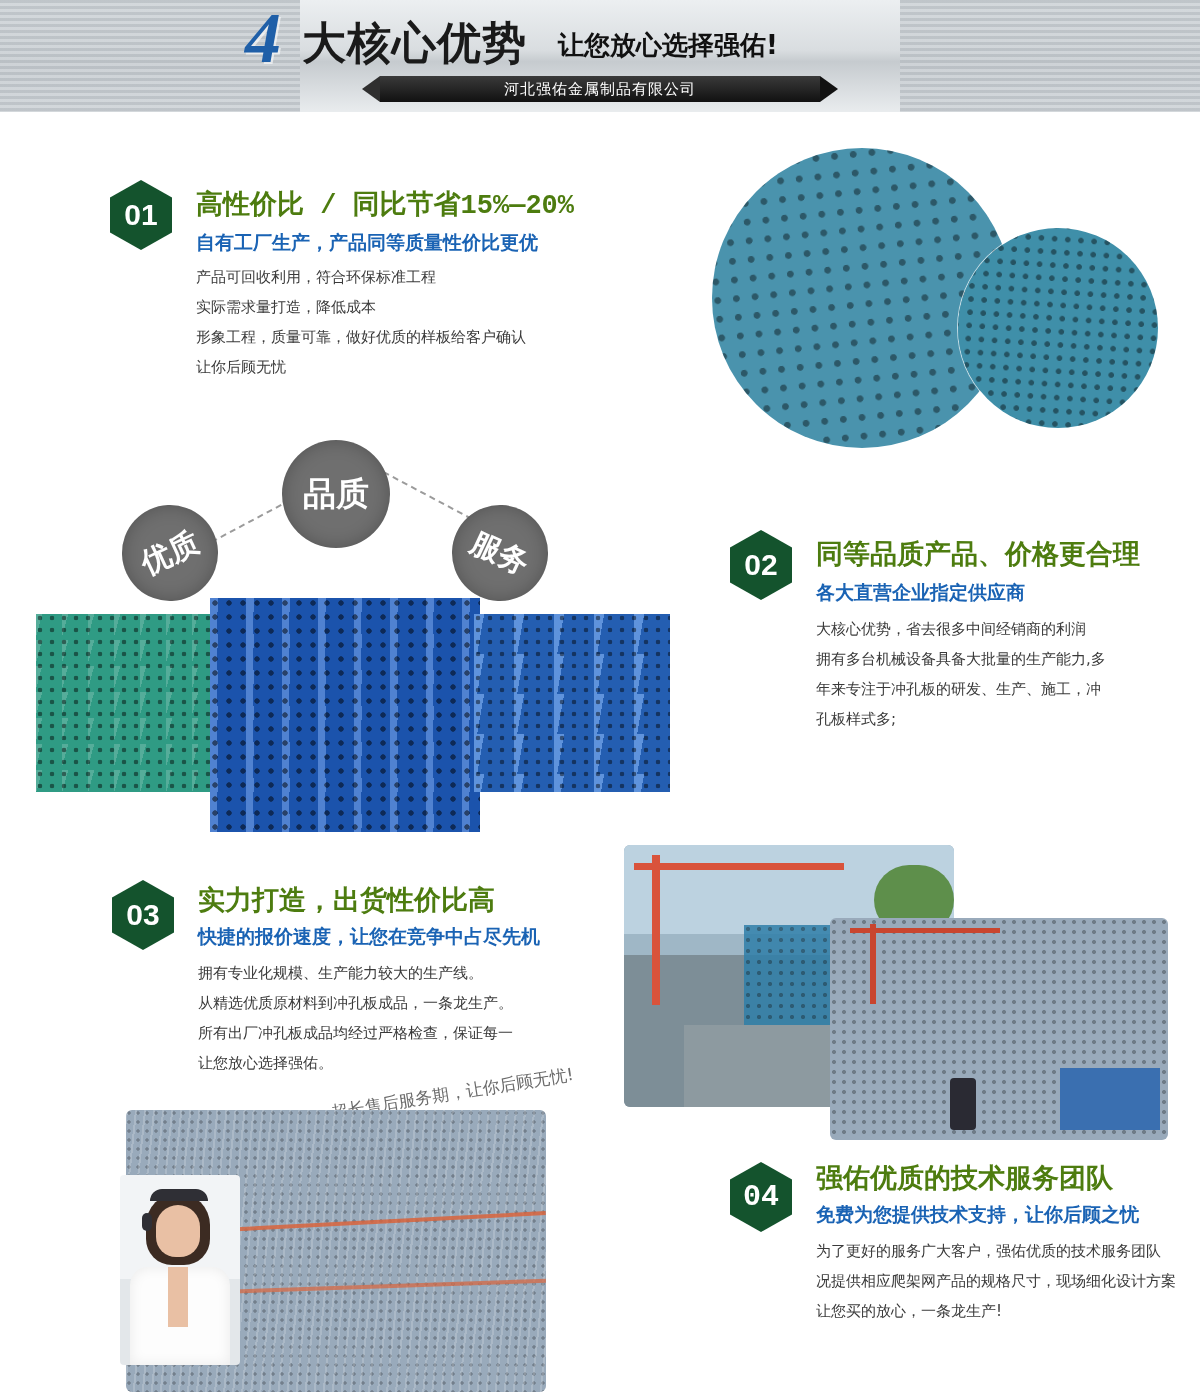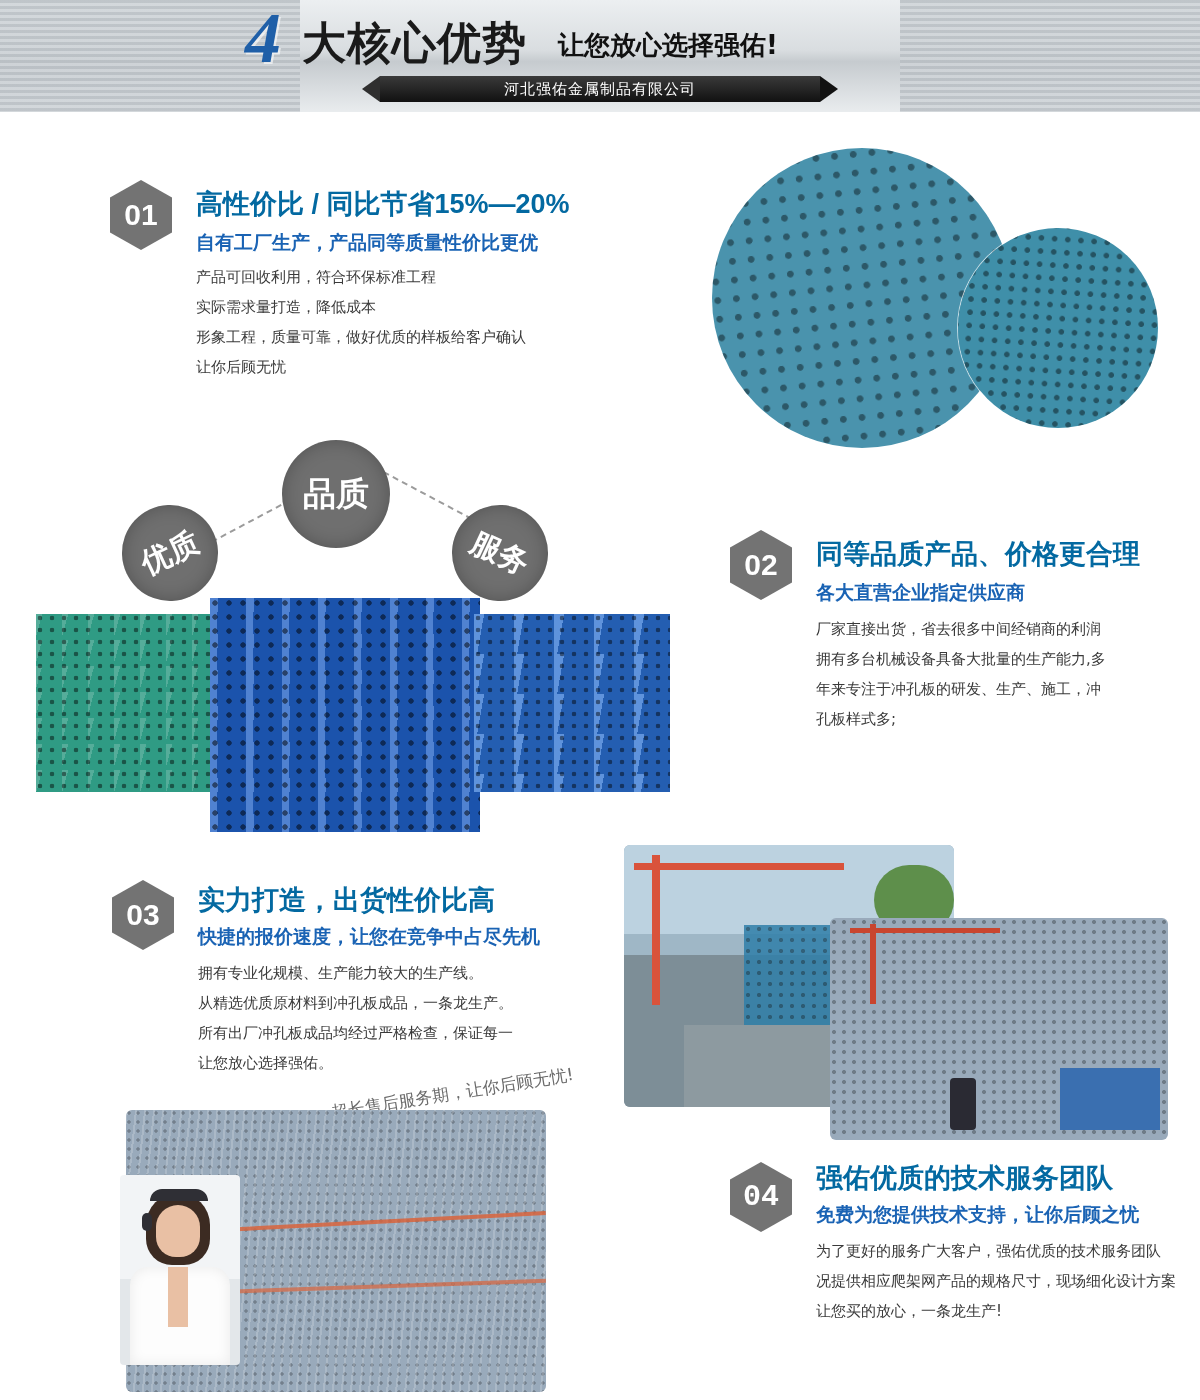--- a/index.html
+++ b/index.html
@@ -94,37 +94,37 @@
     left: -18px; top: 0;
     border-top: 13px solid transparent;
     border-bottom: 13px solid transparent;
     border-right: 18px solid #2f2f2f;
   }
 
   
   .hex {
     position: absolute;
     width: 62px; height: 70px;
-    background: #737373;
+    background: #14532d;
     clip-path: polygon(50% 0%, 100% 25%, 100% 75%, 50% 100%, 0% 75%, 0% 25%);
     color: #fff;
     font-size: 30px;
     font-weight: bold;
     display: flex;
     align-items: center;
     justify-content: center;
     font-family: "Liberation Sans", sans-serif;
   }
 
   .sec-title {
     position: absolute;
     font-size: 27px;
     font-weight: bold;
-    color: #0369a1;
-    font-family: Liberation Sans, sans-serif;
+    color: #4d7c0f;
+    font-family: Liberation Mono, monospace;
     white-space: nowrap;
   }
   .sec-sub {
     position: absolute;
     font-size: 19px;
     font-weight: bold;
     color: #1a63b4;
     font-family: "DejaVu Sans", sans-serif;
     white-space: nowrap;
   }
@@ -251,21 +251,21 @@
   <div style="width:100%;height:100%;background-color:#1f5fc4;background-image:radial-gradient(circle at 5px 5px, rgba(0,0,0,.5) 2.4px, transparent 3px), linear-gradient(92deg, rgba(255,255,255,.22) 0 8px, rgba(0,0,0,.12) 8px 30px);background-size:14px 14px, 36px 36px;"></div>
 </div>
 <div class="photo" style="left:474px; top:614px; width:196px; height:178px;">
   <div style="width:100%;height:100%;background-color:#2a6fd0;background-image:radial-gradient(circle at 4px 4px, rgba(0,0,0,.45) 2px, transparent 2.6px), linear-gradient(100deg, rgba(255,255,255,.25) 0 10px, rgba(0,0,0,.15) 10px 34px);background-size:12px 12px, 40px 40px;"></div>
 </div>
 
 <div class="hex" style="left:730px; top:530px;">02</div>
 <div class="sec-title" style="left:816px; top:536px;">同等品质产品、价格更合理</div>
 <div class="sec-sub" style="left:816px; top:580px;">各大直营企业指定供应商</div>
 <div class="sec-body" style="left:816px; top:614px; width:380px;">
-  <div>厂家直接出货，省去很多中间经销商的利润</div>
+  <div>大核心优势，省去很多中间经销商的利润</div>
   <div>拥有多台机械设备具备大批量的生产能力,多</div>
   <div>年来专注于冲孔板的研发、生产、施工，冲</div>
   <div>孔板样式多;</div>
 </div>
 
 <div class="hex" style="left:112px; top:880px;">03</div>
 <div class="sec-title" style="left:198px; top:882px;">实力打造，出货性价比高</div>
 <div class="sec-sub" style="left:198px; top:924px;">快捷的报价速度，让您在竞争中占尽先机</div>
 <div class="sec-body" style="left:198px; top:958px; width:400px;">
   <div>拥有专业化规模、生产能力较大的生产线。</div>

